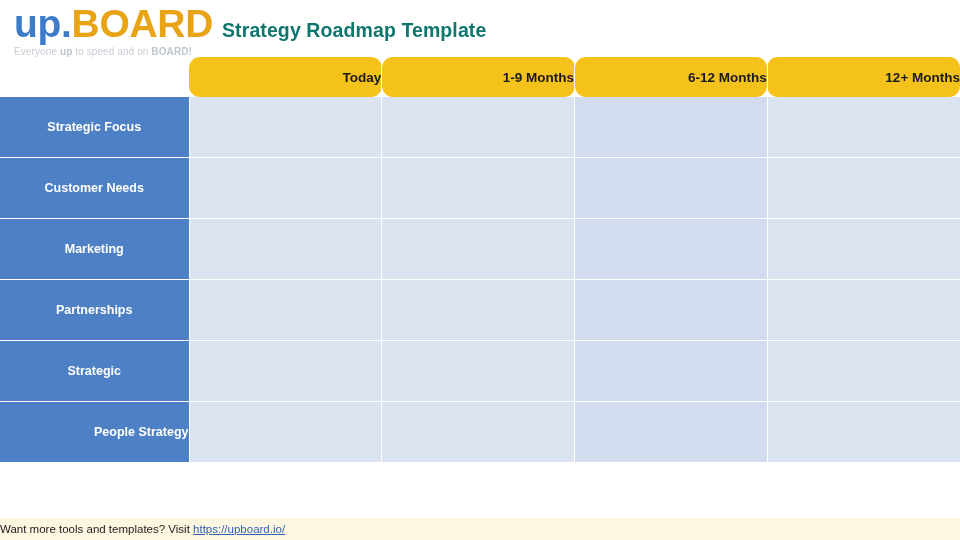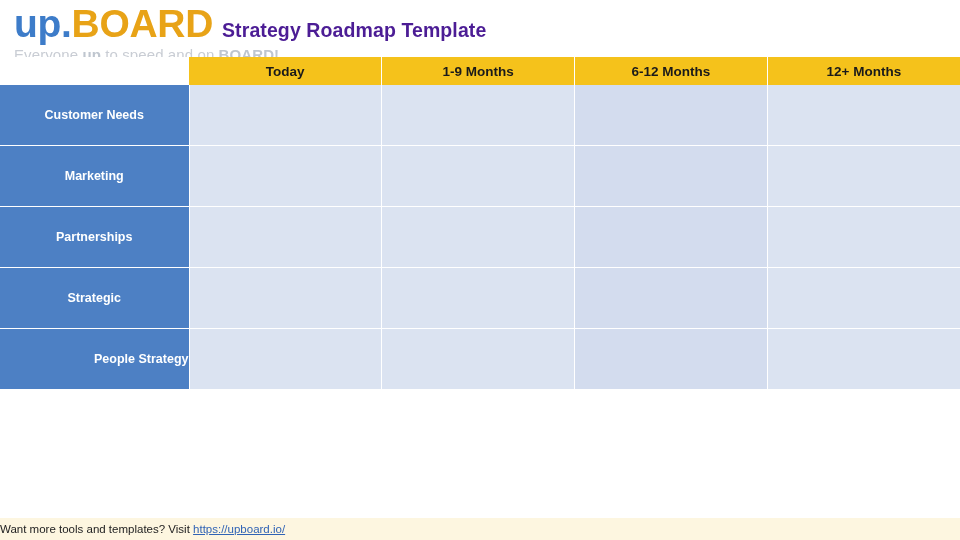--- a/index.html
+++ b/index.html
@@ -26,63 +26,64 @@
   #logo .logo-word {
     font-size: 39px;
     font-weight: bold;
     letter-spacing: -0.3px;
     line-height: 32px;
     white-space: nowrap;
   }
   #logo .logo-up { color: #3d7cc9; }
   #logo .logo-board { color: #e8a317; }
   #logo .logo-tag {
-    font-size: 15px;
+    font-size: 10px;
     color: #c9cdd4;
     margin-top: 6px;
     white-space: nowrap;
     letter-spacing: 0.1px;
   }
   #logo .logo-tag b { color: #bfc6cf; }
 
   
   #doc-title {
     position: absolute;
     left: 222px;
     top: 19px;
     font-size: 19.5px;
     font-weight: bold;
-    color: #4c1d95;
+    color: #0f766e;
     letter-spacing: 0.1px;
   }
 
   
   #roadmap-table {
     position: absolute;
     left: 0;
     top: 57px;
     width: 960px;
     border-collapse: collapse;
     table-layout: fixed;
   }
   #roadmap-table th, #roadmap-table td {
     padding: 0;
     margin: 0;
   }
   .col-label { width: 189px; }
   .col-period { width: 192.75px; }
 
   thead th {
-    height: 28px;
+    height: 40px;
     font-size: 13.5px;
     font-weight: bold;
     color: #1a1a1a;
-    text-align: center;
+    text-align: right;
     vertical-align: middle;
     border-right: 1px solid #ffffff;
+    border-radius: 11px;
   }
   thead th.hdr-blank {
     background: #ffffff;
     border-right: none;
   }
   thead th.hdr-period {
     background: #f5c21b;
   }
   thead th.hdr-period:last-child {
     border-right: none;
@@ -159,20 +160,27 @@
     <tr>
       <th class="hdr-blank"></th>
       <th class="hdr-period">Today</th>
       <th class="hdr-period">1-9 Months</th>
       <th class="hdr-period">6-12 Months</th>
       <th class="hdr-period">12+ Months</th>
     </tr>
   </thead>
   <tbody>
     <tr>
+      <td class="row-label">Strategic Focus</td>
+      <td class="cell"></td>
+      <td class="cell"></td>
+      <td class="cell alt"></td>
+      <td class="cell"></td>
+    </tr>
+    <tr>
       <td class="row-label">Customer Needs</td>
       <td class="cell"></td>
       <td class="cell"></td>
       <td class="cell alt"></td>
       <td class="cell"></td>
     </tr>
     <tr>
       <td class="row-label">Marketing</td>
       <td class="cell"></td>
       <td class="cell"></td>

